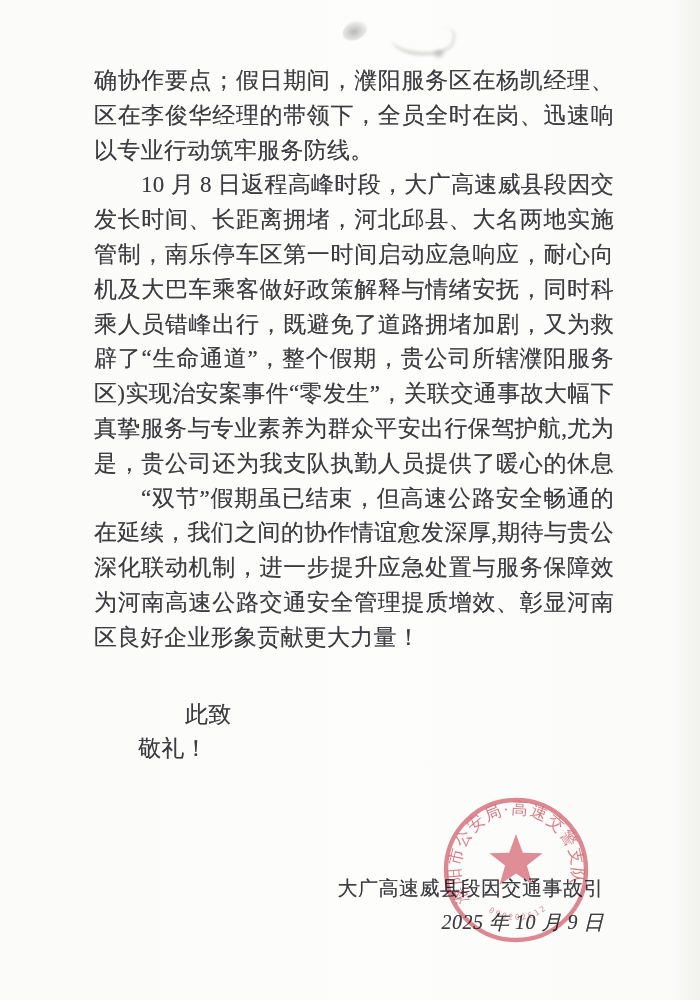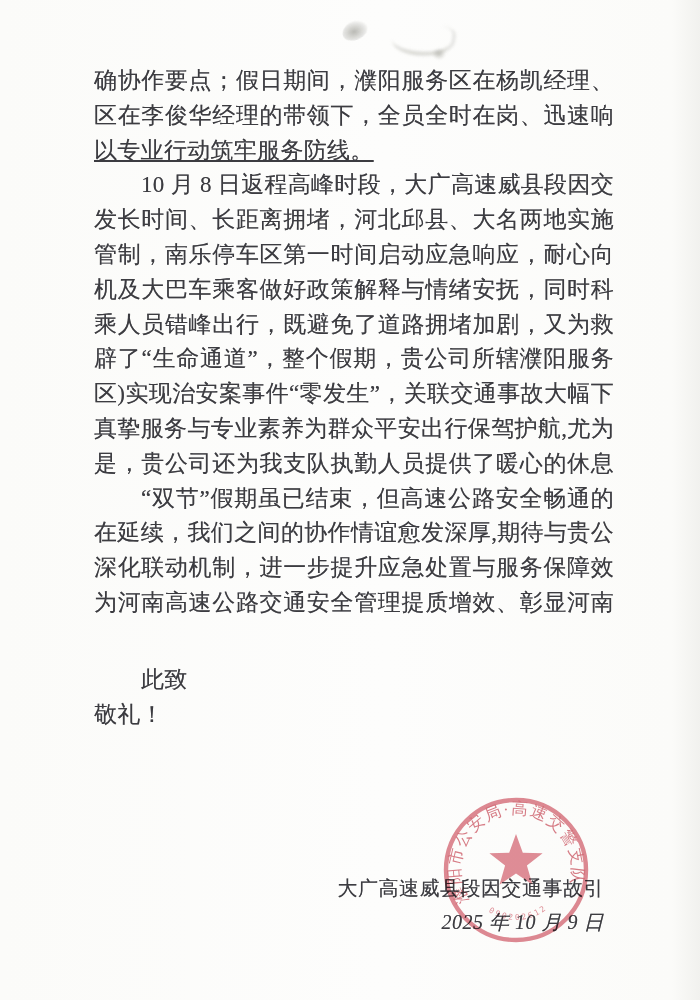--- a/index.html
+++ b/index.html
@@ -31,25 +31,25 @@
     filter:blur(.8px);
   }
 
   .text-column { position:absolute; left:94px; top:64px; width:520px; }
   .line {
     height:34.8px; line-height:34.8px; font-size:23px; color:#3c3c41;
     text-align:justify; text-align-last:justify;
     letter-spacing:.3px; overflow:hidden;
     text-shadow:0 0 .4px rgba(60,60,65,.55);
   }
-  .line.last { text-align-last:left;text-decoration:underline; }
+  .line.last { text-align-last:left; }
   .line.indent { text-indent:47px; }
 
   .closing { margin-top:42px; }
-  .closing .line { text-align-last:left; }
+  .closing .line { text-align-last:left;margin-left:44px; }
 
   .sig-org {
     position:absolute; left:94px; top:874px; width:510px;
     text-align:right; font-size:20px; line-height:28px; color:#3c3c41;
     letter-spacing:.5px; text-shadow:0 0 .4px rgba(60,60,65,.55);
   }
   .sig-date {
     position:absolute; left:94px; top:908px; width:510px;
     text-align:right; font-size:20px; line-height:28px; color:#3c3c41;
     letter-spacing:.5px; text-shadow:0 0 .4px rgba(60,60,65,.55);font-style:italic;
@@ -81,20 +81,21 @@
         <div class="line">机及大巴车乘客做好政策解释与情绪安抚，同时科学引导司</div>
         <div class="line">乘人员错峰出行，既避免了道路拥堵加剧，又为救援力量开</div>
         <div class="line">辟了“生命通道”，整个假期，贵公司所辖濮阳服务区(停车</div>
         <div class="line">区)实现治安案事件“零发生”，关联交通事故大幅下降，以</div>
         <div class="line">真挚服务与专业素养为群众平安出行保驾护航,尤为可贵的</div>
         <div class="line">是，贵公司还为我支队执勤人员提供了暖心的休息与补给保</div>
         <div class="line indent">“双节”假期虽已结束，但高速公路安全畅通的使命仍</div>
         <div class="line">在延续，我们之间的协作情谊愈发深厚,期待与贵公司持续</div>
         <div class="line">深化联动机制，进一步提升应急处置与服务保障效能，共同</div>
         <div class="line">为河南高速公路交通安全管理提质增效、彰显河南高速服务</div>
+        <div class="line last">区良好企业形象贡献更大力量！</div>
       </div>
     <div class="closing">
       <div class="line indent">此致</div>
       <div class="line">敬礼！</div>
     </div>
   </div>
 
   <div class="sig-org">大广高速威县段因交通事故引</div>
   <div class="sig-date">2025 年 10 月 9 日</div>
 

